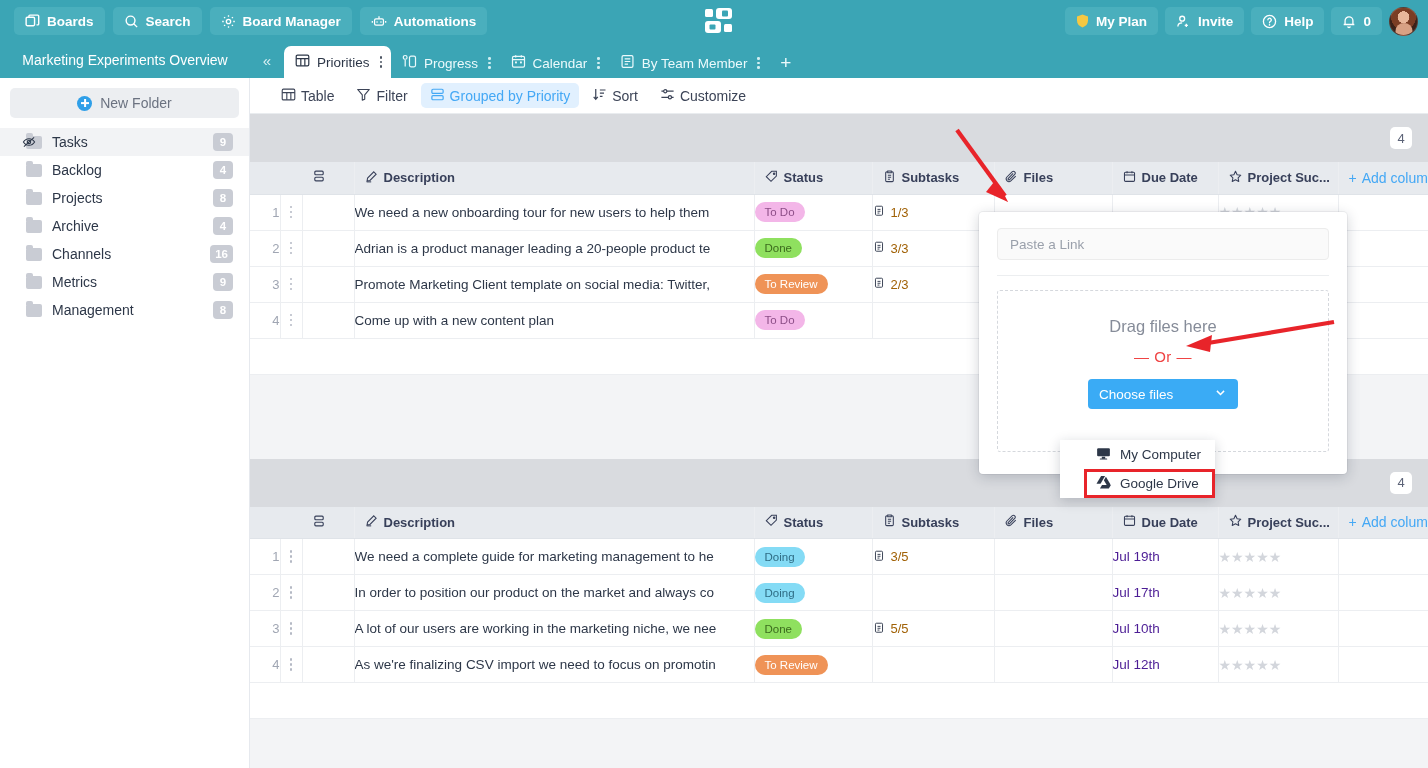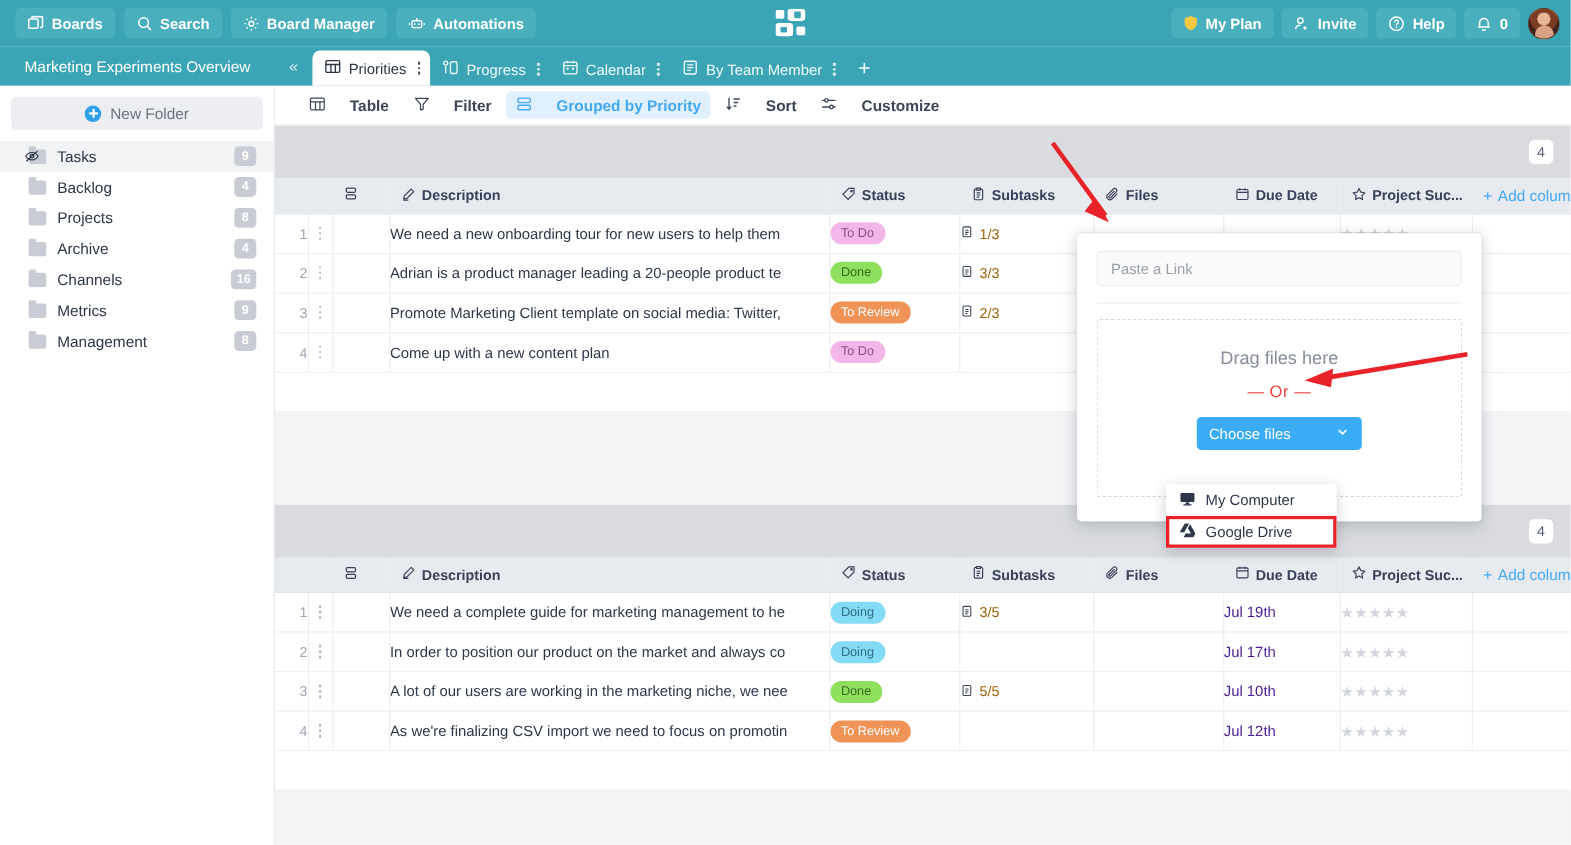--- a/index.html
+++ b/index.html
@@ -111,22 +111,22 @@
   }
   .eyeslash { position: absolute; left: 22px; top: 7px; width: 14px; height: 14px; }
 
   
   .viewbar {
     position: absolute; top: 78px; left: 250px; width: 1178px; height: 36px;
     background: #ffffff; border-bottom: 1px solid #e9ecef;
     display: flex; align-items: center; padding-left: 22px; gap: 4px;
   }
   .vb-item {
-    display: flex; align-items: center; gap: 22px; height: 25px; padding: 0 9px;
-    border-radius: 5px; font-size: 14px; color: #3c4457; cursor: pointer; white-space: nowrap; font-weight: bold;
+    display: flex; align-items: center; gap: 5px; height: 25px; padding: 0 9px;
+    border-radius: 5px; font-size: 14px; color: #3c4457; cursor: pointer; white-space: nowrap;
   }
   .vb-item.active { background: #e1f0fe; color: #44a8f5; }
 
   
   .main {
     position: absolute; top: 114px; left: 250px; width: 1178px; height: 654px;
     background: #f3f4f6; overflow: hidden;
   }
   .band { height: 48px; background: #d9dbdf; position: relative; }
   .band .band-count {
@@ -198,21 +198,21 @@
   }
   .drag-label { font-size: 16.5px; color: #868c99; }
   .or-label { margin-top: 12px; font-size: 15px; color: #ef4444; letter-spacing: .5px; }
   .choose-files {
     margin-top: 14px; width: 150px; height: 30px; border-radius: 4px; background: #3aabf5;
     color: #ffffff; font-size: 13.5px; display: flex; align-items: center;
     justify-content: space-between; padding: 0 11px; cursor: pointer;
   }
   .dropdown {
     position: absolute; left: 1060px; top: 440px; width: 155px;
-    background: #ffffff; box-shadow: 0 3px 12px rgba(20,28,48,.20); z-index: 50;
+    background: #ffffff; box-shadow: 0 3px 12px rgba(20,28,48,.20); z-index: 50; padding-left: 24px;
   }
   .dd-item {
     height: 29px; display: flex; align-items: center; gap: 9px; padding-left: 12px;
     font-size: 13.5px; color: #2d3748; cursor: pointer; background: #fff;
   }
   .dd-item.highlight { outline: 3px solid #e8242a; outline-offset: -3px; }
 
   
   .annot { position: absolute; left: 0; top: 0; width: 1428px; height: 768px; pointer-events: none; z-index: 60; }
 </style>

